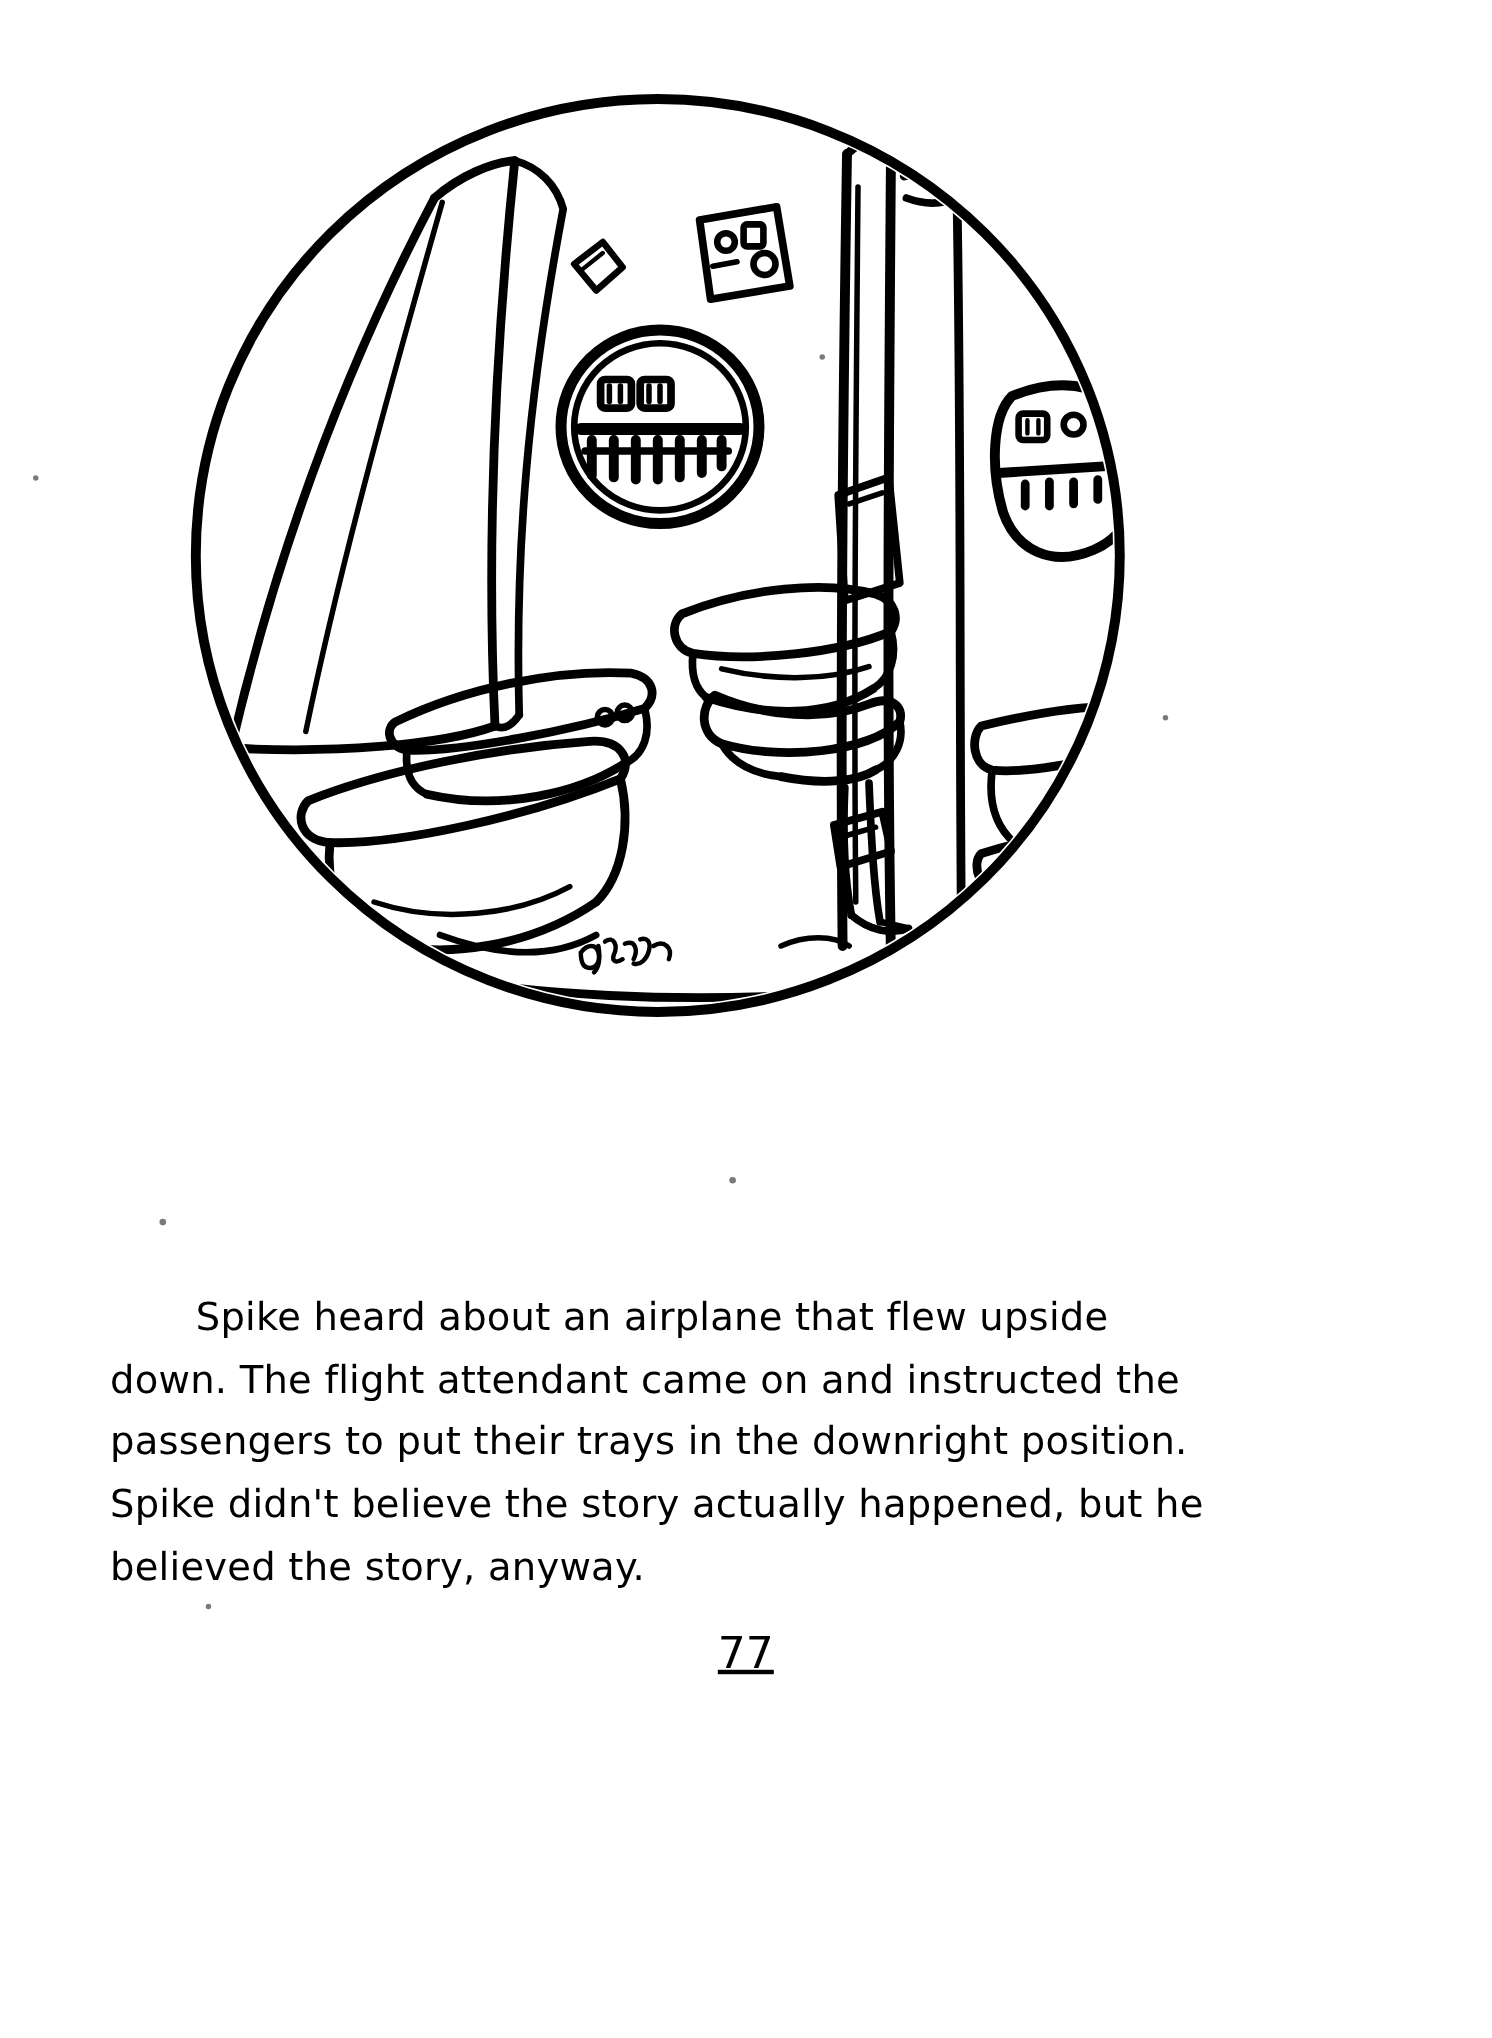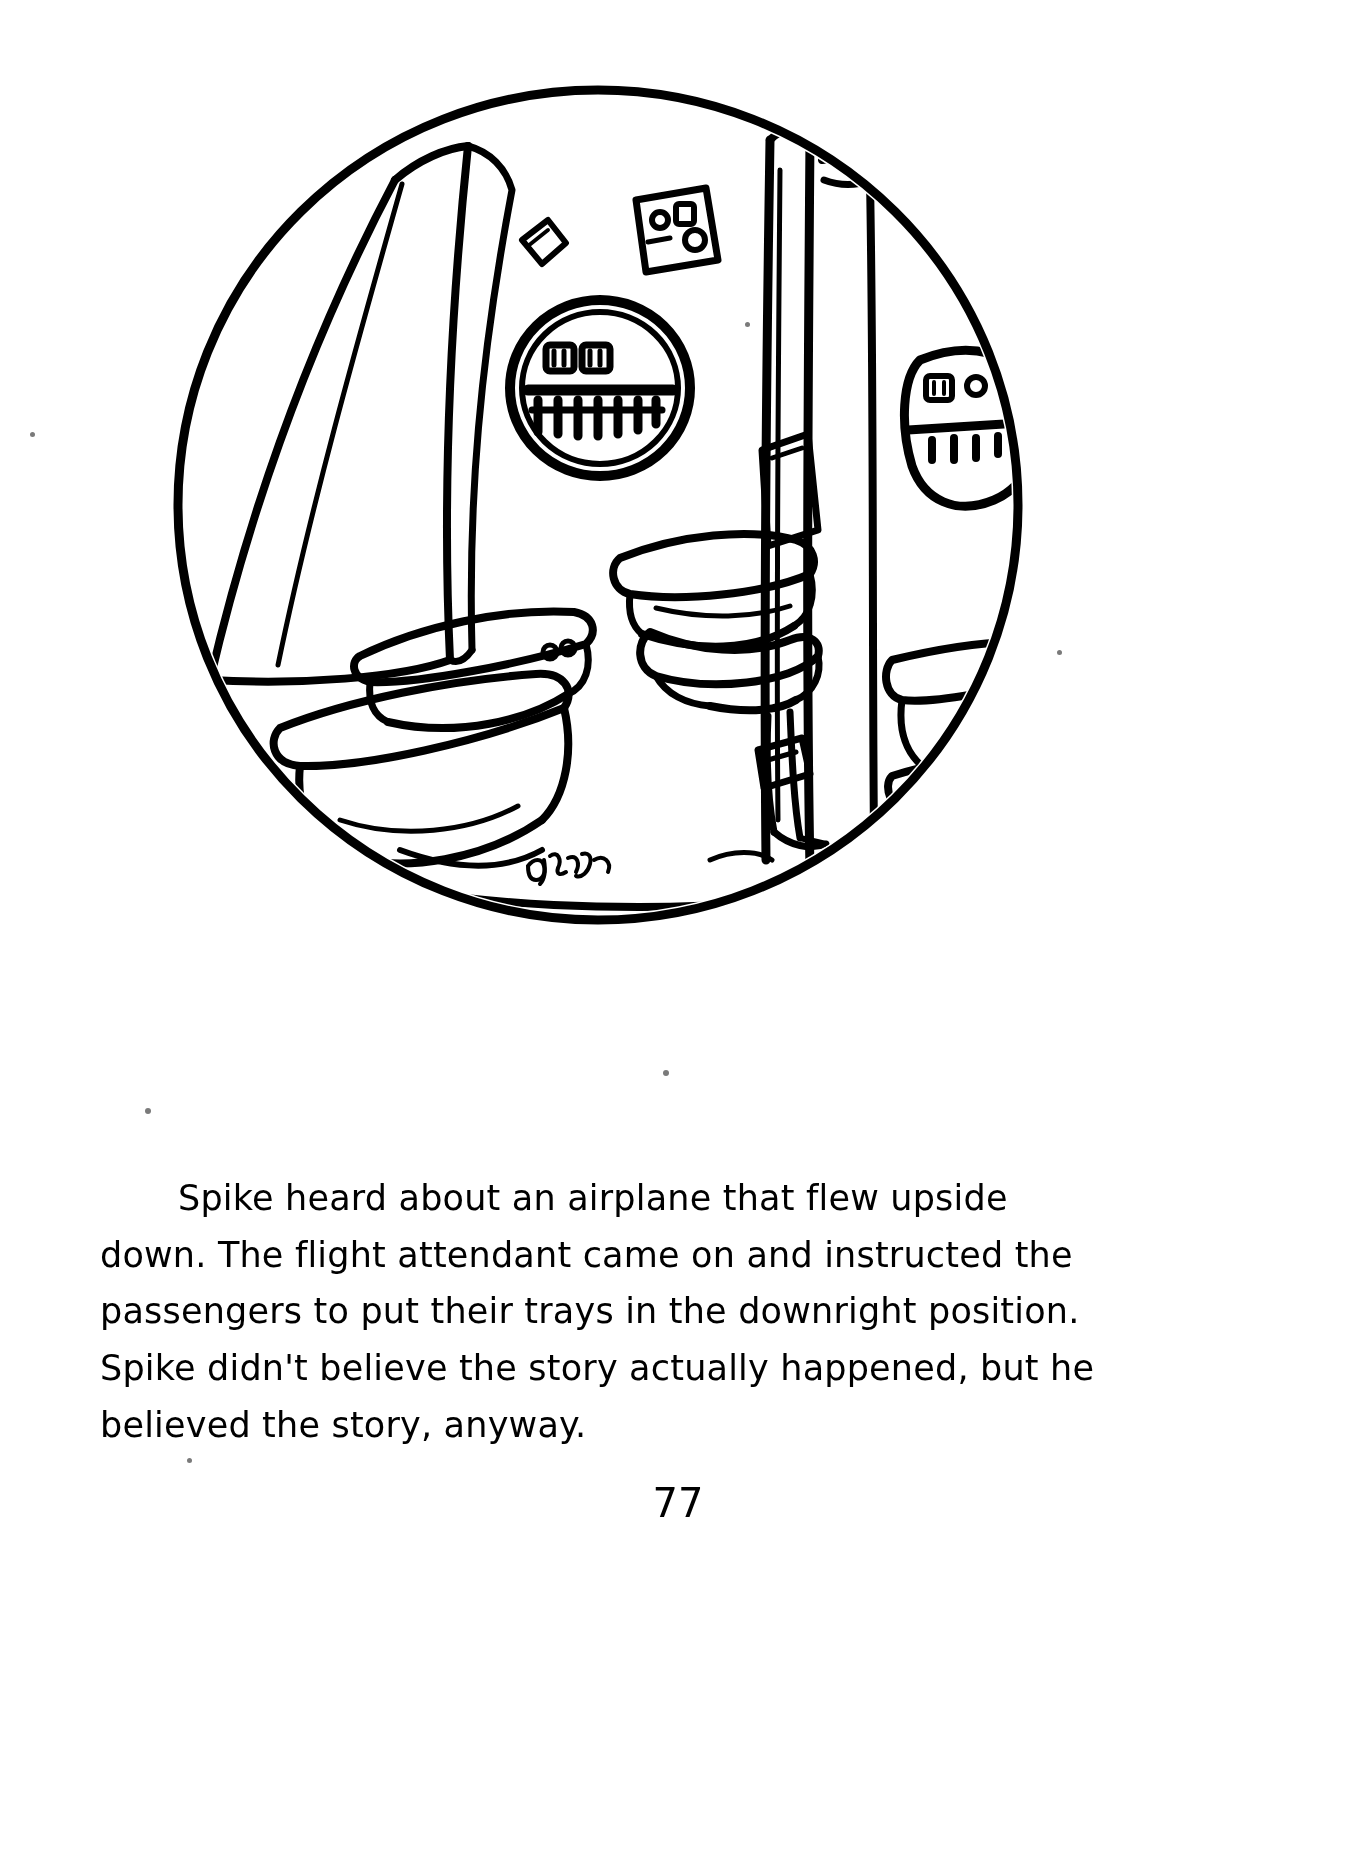--- a/index.html
+++ b/index.html
@@ -51,20 +51,21 @@
   
   .page-number {
     position: absolute;
     left: 0;
     top: 1480px;
     width: 1356px;
     text-align: center;
     font-family: "DejaVu Sans", sans-serif;
     font-size: 40px;
     color: #000000;
+    text-decoration: underline;
   }
 
   
   .speck {
     position: absolute;
     background: #7a7a7a;
     border-radius: 50%;
   }
 </style>
 </head>

